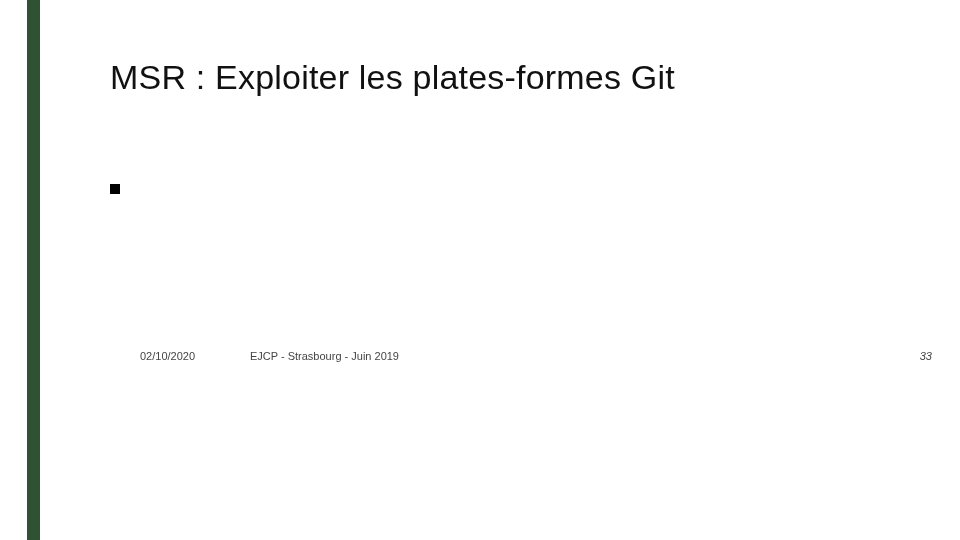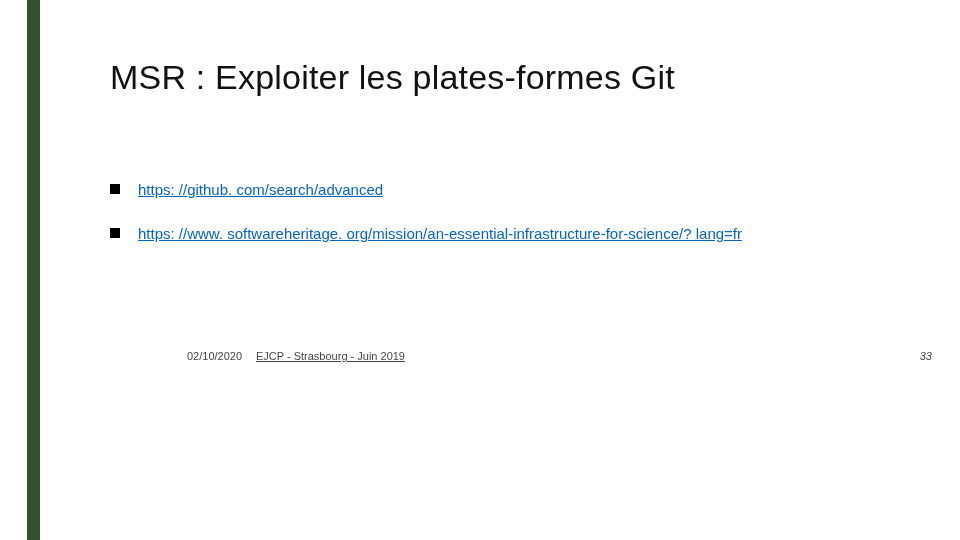--- a/index.html
+++ b/index.html
@@ -69,27 +69,25 @@
     left: 0;
     right: 0;
     bottom: 18px;
     font-size: 11px;
     color: #444;
   }
   .footer-date {
     position: absolute;
     left: 140px;
     bottom: 0;
-    margin-left: 47px;
   }
   .footer-center {
     position: absolute;
-    left: 256px;
+    left: 250px;
     bottom: 0;
-    text-decoration: underline;
   }
   .footer-page {
     position: absolute;
     right: 28px;
     bottom: 0;
     font-style: italic;
   }
 </style>
 </head>
 <body>
@@ -97,27 +95,22 @@
 <div class="slide">
 
   <div class="accent-bar"></div>
 
   <div class="title">MSR : Exploiter les plates-formes Git</div>
 
   <div class="content">
 
     <div class="bullet-row">
       <span class="square"></span>
-      <a href="#" class="link">https: //github. com/search/advanced</a>
     </div>
 
-    <div class="bullet-row">
-      <span class="square"></span>
-      <a href="#" class="link">https: //www. softwareheritage. org/mission/an-essential-infrastructure-for-science/? lang=fr</a>
-    </div>
 
 
   </div>
 
   <div class="footer">
     <span class="footer-date">02/10/2020</span>
     <span class="footer-center">EJCP - Strasbourg - Juin 2019</span>
     <span class="footer-page">33</span>
   </div>
 

